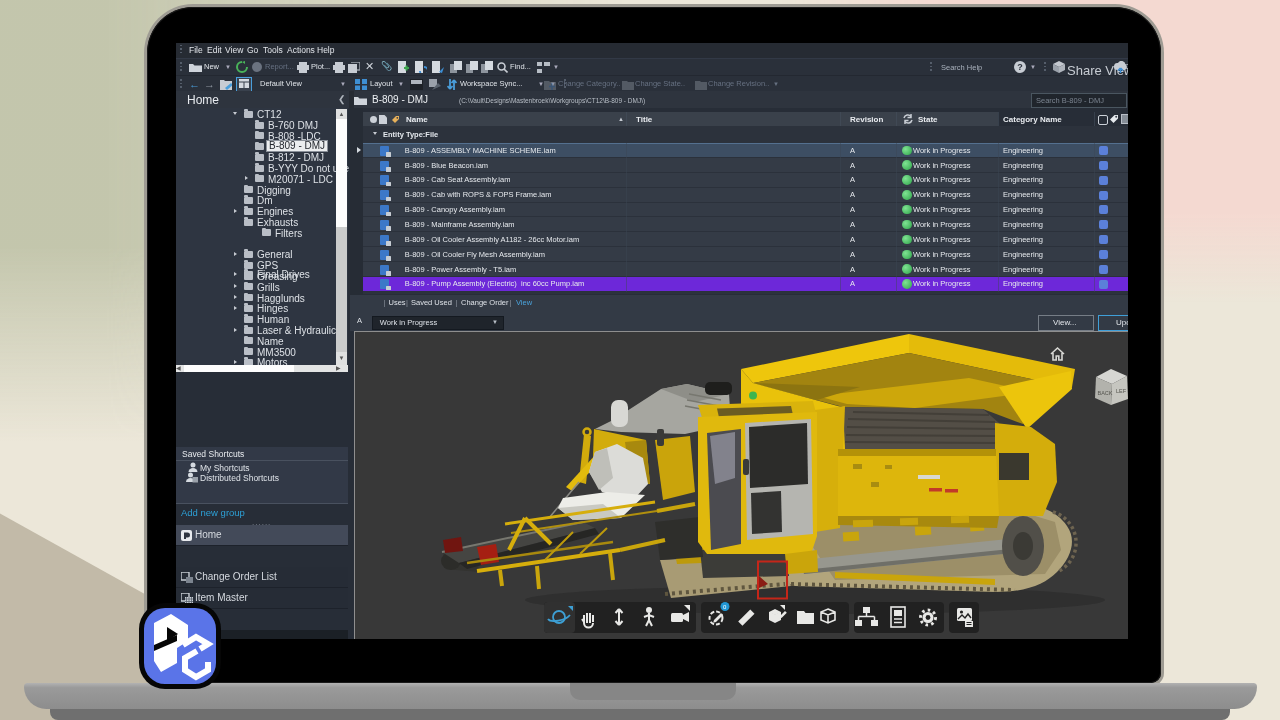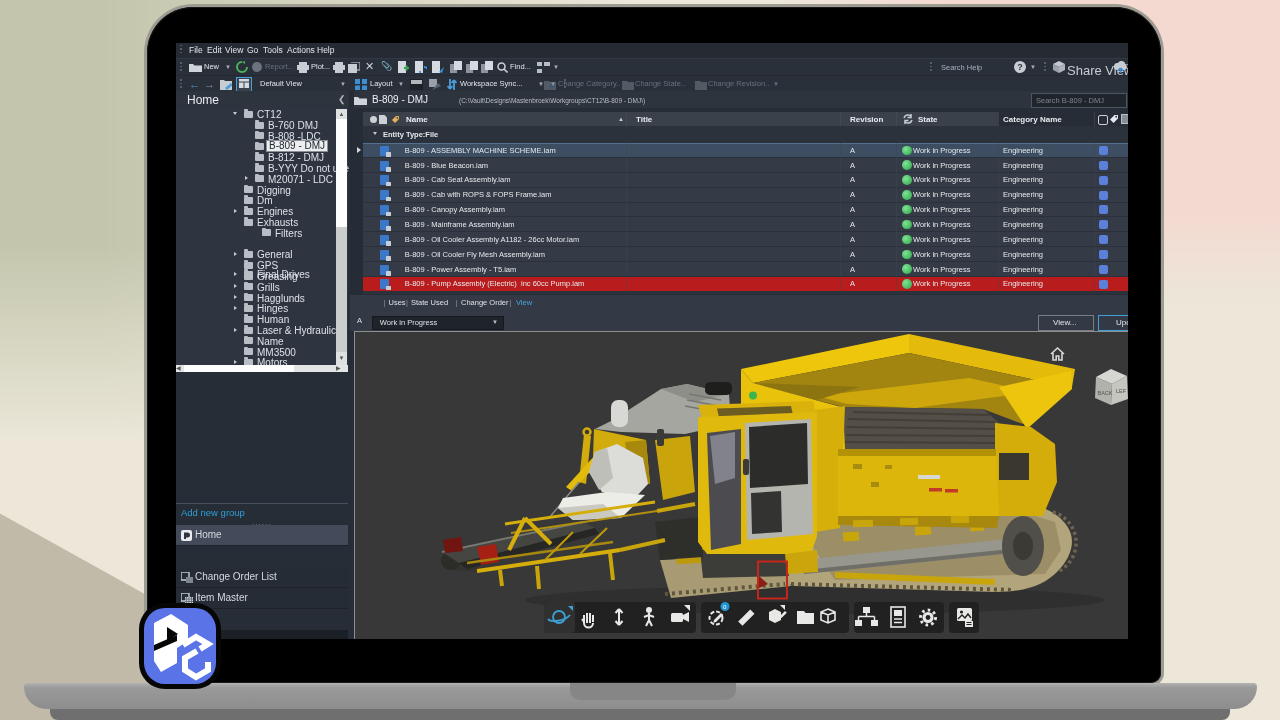--- a/index.html
+++ b/index.html
@@ -351,20 +351,35 @@
       <div style="position:absolute;left:0;top:0;width:11px;height:10px;background:#dfe0e0;color:#555;font-size:6px;text-align:center;line-height:10px;">▲</div>
       <div style="position:absolute;left:0;top:10px;width:11px;height:108px;background:#fdfdfd;"></div>
       <div style="position:absolute;left:0;top:118px;width:11px;height:125px;background:#cbcccc;"></div>
       <div style="position:absolute;left:0;top:243px;width:11px;height:13px;background:#dfe0e0;color:#555;font-size:6px;text-align:center;line-height:13px;">▼</div>
     </div>
     <div class="abs" id="hsb">
       <div style="position:absolute;left:0;top:0;width:8px;height:7px;color:#555;font-size:6px;line-height:7px;">◀</div>
       <div style="position:absolute;left:8px;top:0;width:110px;height:7px;background:#fdfdfd;"></div>
       <div style="position:absolute;right:4px;top:0;width:8px;height:7px;color:#555;font-size:6px;line-height:7px;">▶</div>
     </div>
+    <div class="sect" style="top:404px;height:56px;">
+      <div class="shead">Saved Shortcuts</div>
+      <div class="sline" style="top:12.5px;"></div>
+      <svg class="ic" style="left:12px;top:15px;" width="10" height="10">
+          <circle cx="5" cy="3" r="2.5" fill="#d5dae0"></circle>
+          <path d="M0.5 10 a4.5 4 0 0 1 9 0 z" fill="#d5dae0"></path>
+        </svg>
+      <span class="t" style="left:24px;top:16px;font-size:8.5px;">My Shortcuts</span>
+      <svg class="ic" style="left:10px;top:25px;" width="12" height="11">
+          <circle cx="4.5" cy="3" r="2.5" fill="#d5dae0"></circle>
+          <path d="M0 10 a4.5 4 0 0 1 9 0 z" fill="#d5dae0"></path>
+          <rect x="6.5" y="5" width="5.5" height="5.5" fill="#9aa1aa"></rect>
+        </svg>
+      <span class="t" style="left:24px;top:26px;font-size:8.5px;">Distributed Shortcuts</span>
+    </div>
     <div class="sline" style="top:459.5px;"></div>
     <span class="t" style="left:5px;top:464px;font-size:9.5px;color:#2da0d6;">Add new group</span>
     <span class="t" style="left:76px;top:475px;font-size:8px;color:#8a919c;letter-spacing:1px;">......</span>
     <div class="navrow" style="top:481.5px;background:#434a59;">
       <svg class="ic" style="left:5px;top:5px;" width="11" height="11">
           <rect width="11" height="11" rx="2" fill="#e8eaee"></rect>
           <path d="M3 2.5 h3.5 a2.5 2.5 0 0 1 0 5 h-1.5 v1.5 h-2 z" fill="#2e3440"></path>
         </svg>
       <span class="lbl">Home</span>
     </div>
@@ -497,21 +512,21 @@
     </div>
     <div class="grow" style="top:219px;">
       <span class="iamic"></span>
         <span class="nm">B-809 - Power Assembly - T5.iam</span>
       <span class="rv">A</span>
         <span class="wip"></span>
         <span class="st">Work in Progress</span>
       <span class="ca">Engineering</span>
         <span class="cb"></span>
     </div>
-    <div class="grow" style="top:233.85px;background:#b91c1c;">
+    <div class="grow" style="top:233.85px;background:#6d28d9;">
       <span class="iamic"></span>
         <span class="nm">B-809 - Pump Assembly (Electric)&nbsp; inc 60cc Pump.iam</span>
       <span class="rv">A</span>
         <span class="wip"></span>
         <span class="st">Work in Progress</span>
       <span class="ca">Engineering</span>
         <span class="cb"></span>
     </div>
     <div class="abs" style="left:180.5px;top:104px;width:0;height:0;border-left:4px solid #d5dae0;border-top:3px solid transparent;border-bottom:3px solid transparent;"></div>
     <div class="abs" style="left:187px;top:248.7px;width:765px;height:2.8px;background:#2c323c;"></div>
@@ -520,21 +535,21 @@
       <div class="colsep" style="left:477px;background:rgba(60,70,85,.45);"></div>
       <div class="colsep" style="left:533px;background:rgba(60,70,85,.45);"></div>
       <div class="colsep" style="left:635px;background:rgba(60,70,85,.45);"></div>
       <div class="colsep" style="left:731px;background:rgba(60,70,85,.45);"></div>
     </div>
     <div class="abs" id="tabbar">
       <span class="t" style="left:6px;top:3.5px;margin-top:16px;">History</span>
         <span class="t" style="left:33.5px;top:3.5px;color:#8a919c;">|</span>
       <span class="t" style="left:38.5px;top:3.5px;">Uses</span>
         <span class="t" style="left:56px;top:3.5px;color:#8a919c;">|</span>
-      <span class="t" style="left:61px;top:3.5px;">State Used</span>
+      <span class="t" style="left:61px;top:3.5px;">Saved Used</span>
         <span class="t" style="left:105.5px;top:3.5px;color:#8a919c;">|</span>
       <span class="t" style="left:111px;top:3.5px;">Change Order</span>
         <span class="t" style="left:159.5px;top:3.5px;color:#8a919c;">|</span>
       <span class="t" style="left:166px;top:3.5px;color:#4aa3dd;">View</span>
     </div>
     <div class="abs" id="statebar">
       <span class="t" style="left:7px;top:5px;color:#dde1e7;">A</span>
       <span class="ic" style="left:21.8px;top:4.6px;width:130px;height:12.8px;background:#1f242b;border:1px solid #141920;"></span>
       <span class="t" style="left:29.8px;top:7px;color:#dde1e7;">Work in Progress</span>
       <span class="t" style="left:142px;top:8px;color:#b9bfc7;font-size:6px;">▼</span>

